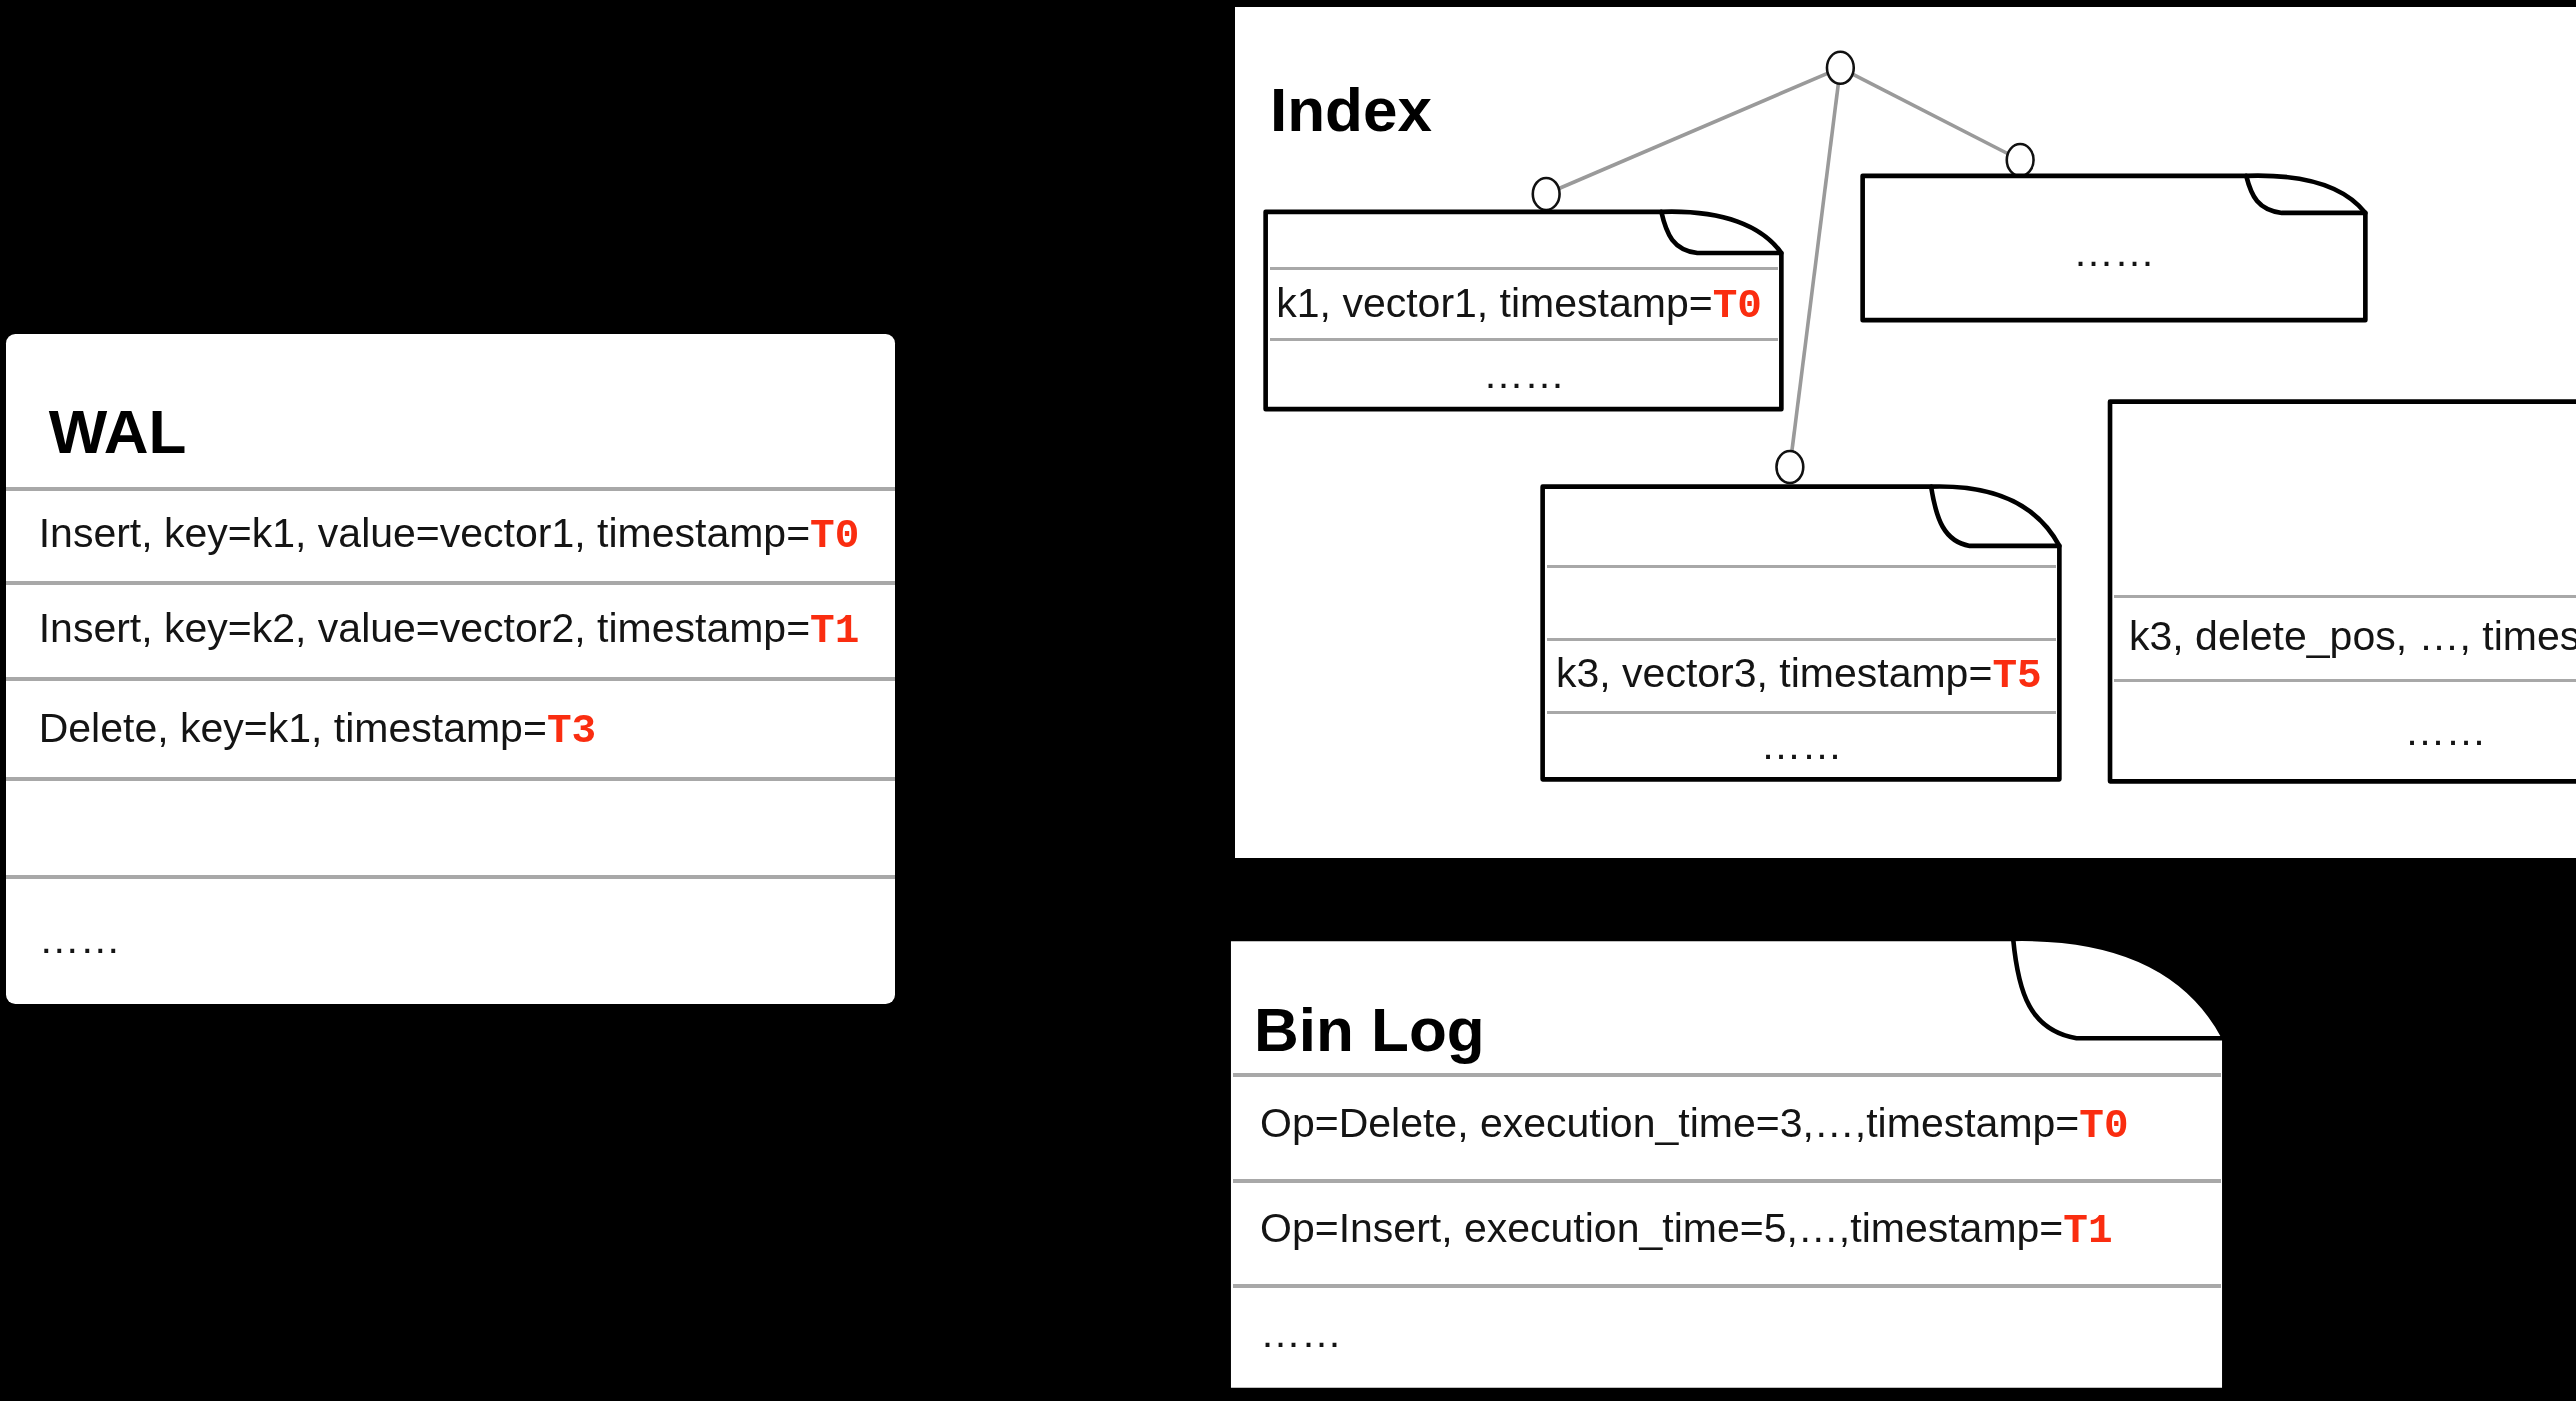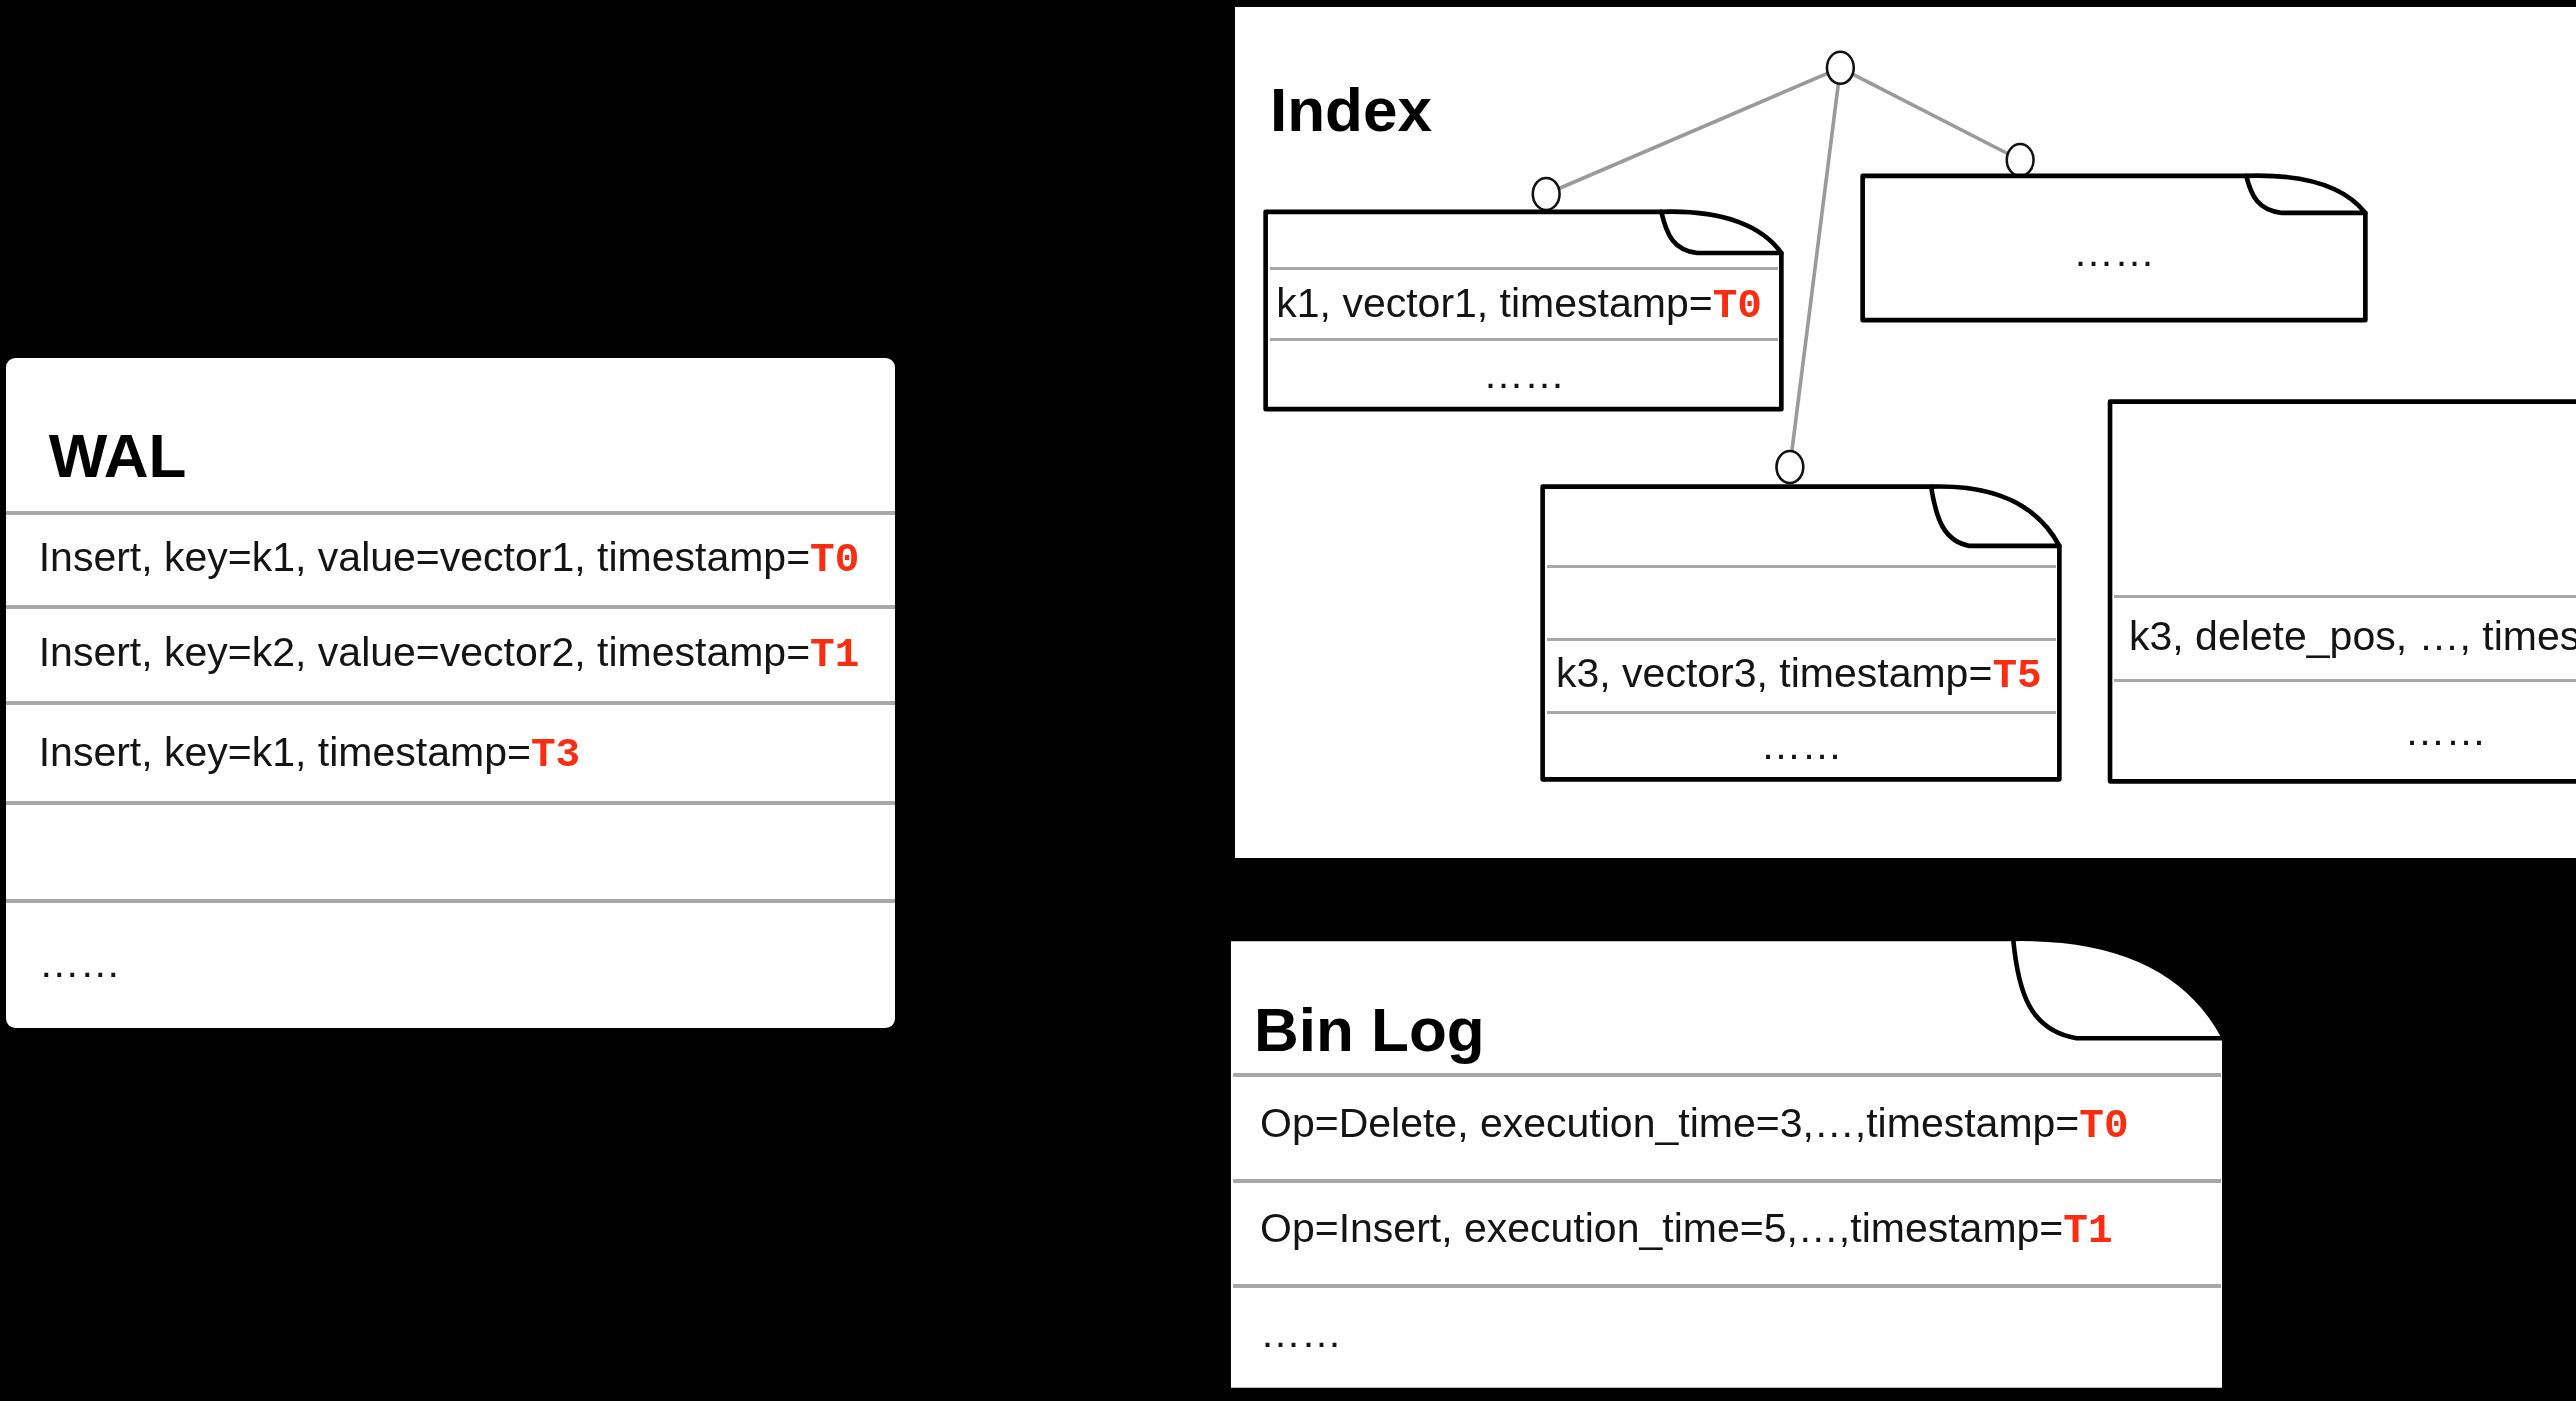--- a/index.html
+++ b/index.html
@@ -18,37 +18,37 @@
   .tree line{stroke:var(--tree-edge,#9a9a9a);stroke-width:7;}
   .tree ellipse{fill:var(--paper,#fff);stroke:#111;stroke-width:5;}
   .shape-body{fill:var(--paper,#fff);stroke:#000;stroke-width:9;stroke-linejoin:round;}
   .shape-flap{fill:none;stroke:#000;stroke-width:9;stroke-linejoin:round;stroke-linecap:round;}
 </style>
 </head>
 <body>
 
 <div class="canvas">
 
-  <section class="panel" style="left:5.7px;top:334px;width:889px;height:670px;border-radius:9.3px;margin-top:24px;">
+  <section class="panel" style="left:5.7px;top:334px;width:889px;height:670px;border-radius:9.3px;">
     <h2 class="title" style="left:43px;top:16px;">WAL</h2>
 
     <div class="hr" style="top:153px;"></div>
     <div class="hr" style="top:247px;"></div>
     <div class="hr" style="top:343px;"></div>
     <div class="hr" style="top:443px;"></div>
     <div class="hr" style="top:541px;"></div>
 
     <div class="row" style="left:33px;top:179px;">
       <span>Insert, key=k1, value=vector1, timestamp=</span><span class="ts">T0</span>
     </div>
     <div class="row" style="left:33px;top:274px;">
       <span>Insert, key=k2, value=vector2, timestamp=</span><span class="ts">T1</span>
     </div>
     <div class="row" style="left:33px;top:374px;">
-      <span>Insert, key=k1, timestamp=</span><span class="ts">T3</span>
+      <span>Delete, key=k1, timestamp=</span><span class="ts">T3</span>
     </div>
     <div class="row" style="left:33px;top:585px;">
       <span>……</span>
     </div>
   </section>
 
   <section class="panel" style="left:1235px;top:6.7px;width:1576px;height:851px;">
     <h2 class="title" style="left:35px;top:20.6px;text-align:center;">Index</h2>
 
     <svg class="tree" viewBox="2398 13 3059 1652" preserveAspectRatio="none">

